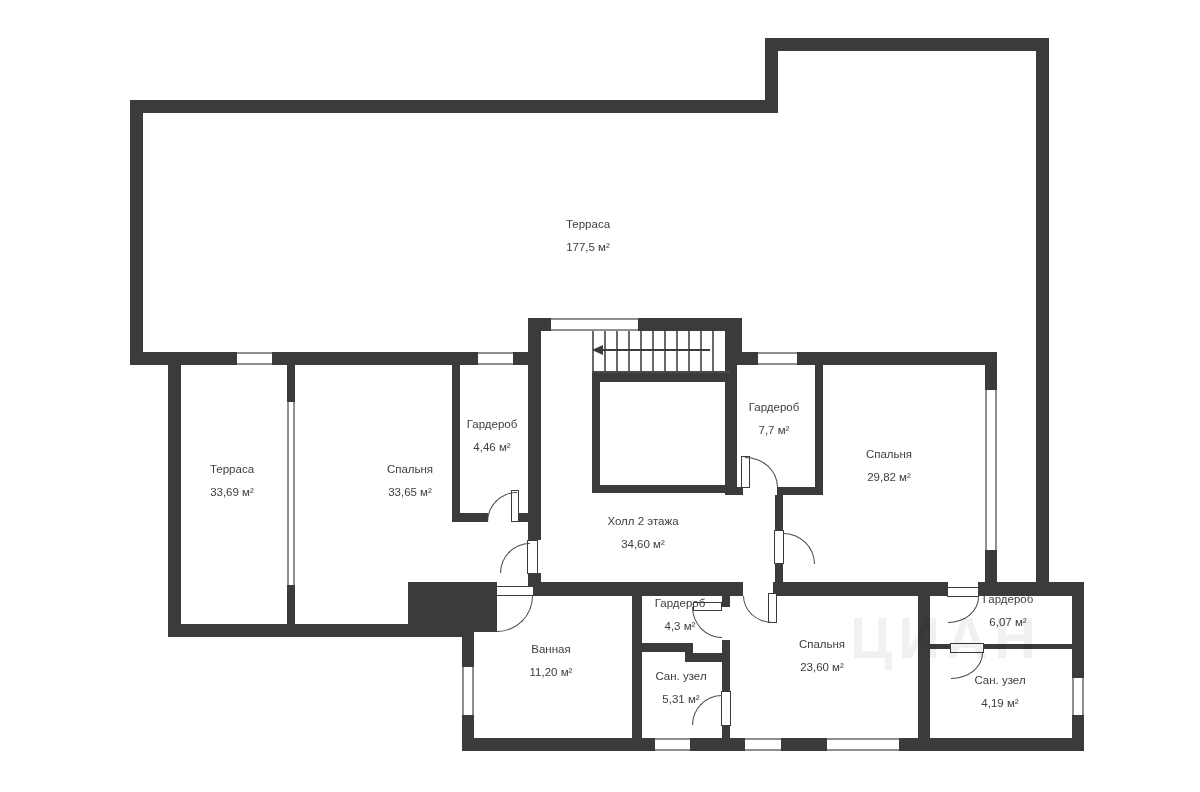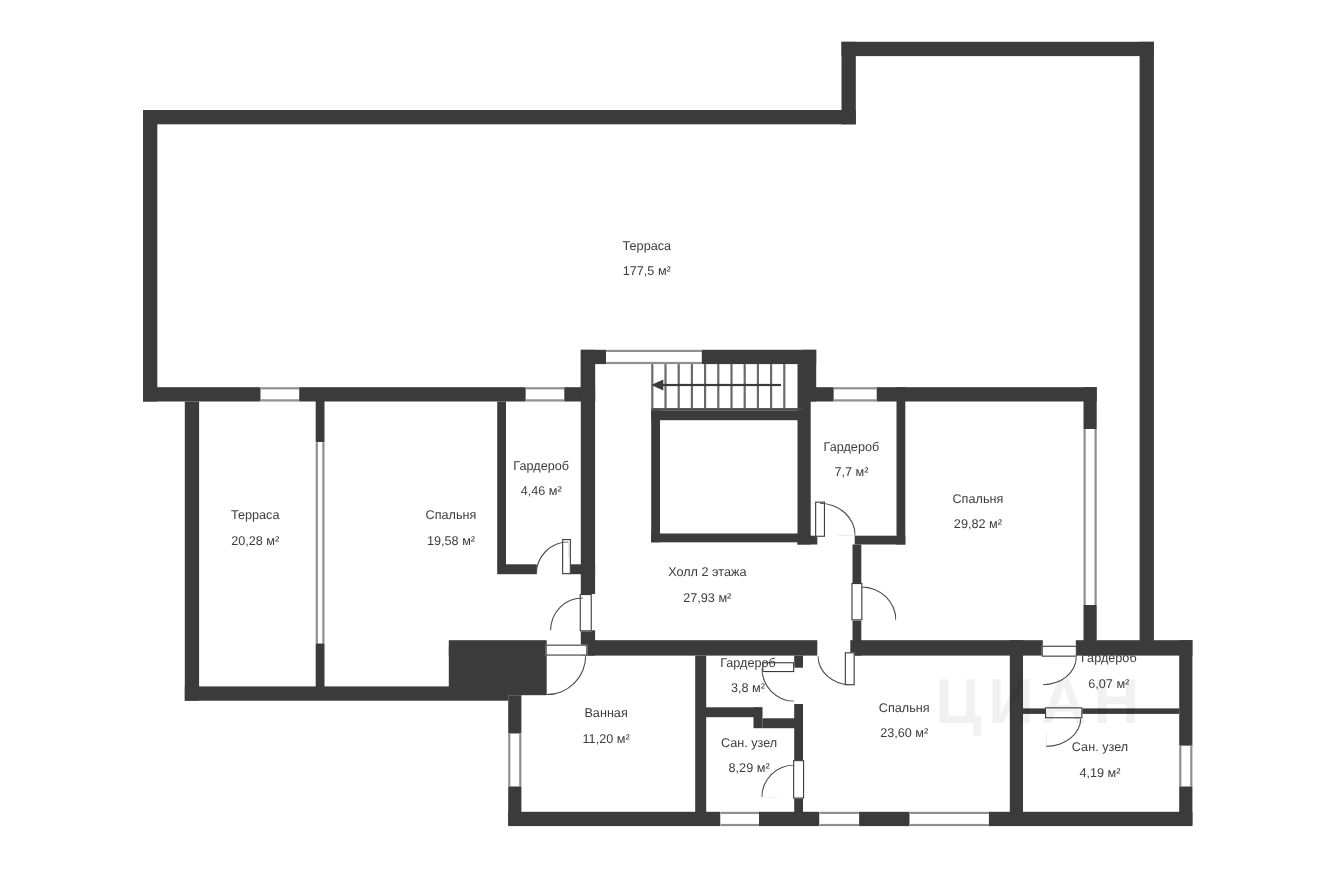--- a/index.html
+++ b/index.html
@@ -141,53 +141,53 @@
   <div class="arc" style="left:951px;top:653px;width:32px;height:26px;border-bottom-width:1.5px;border-right-width:1.5px;border-bottom-right-radius:100%;"></div>
 
   <div class="wm" style="left:850px;top:604px;">ЦИАН</div>
 
   <div class="label" style="left:588px;top:236px;">
     <div class="rname">Терраса</div>
     <div class="rarea">177,5 м²</div>
   </div>
   <div class="label" style="left:232px;top:481px;">
     <div class="rname">Терраса</div>
-    <div class="rarea">20,28 м²</div>
+    <div class="rarea">33,69 м²</div>
   </div>
   <div class="label" style="left:410px;top:481px;">
     <div class="rname">Спальня</div>
-    <div class="rarea">19,58 м²</div>
+    <div class="rarea">33,65 м²</div>
   </div>
   <div class="label" style="left:492px;top:436px;">
     <div class="rname">Гардероб</div>
     <div class="rarea">4,46 м²</div>
   </div>
   <div class="label" style="left:643px;top:533px;">
     <div class="rname">Холл 2 этажа</div>
-    <div class="rarea">27,93 м²</div>
+    <div class="rarea">34,60 м²</div>
   </div>
   <div class="label" style="left:774px;top:419px;">
     <div class="rname">Гардероб</div>
     <div class="rarea">7,7 м²</div>
   </div>
   <div class="label" style="left:889px;top:466px;">
     <div class="rname">Спальня</div>
     <div class="rarea">29,82 м²</div>
   </div>
   <div class="label" style="left:551px;top:661px;">
     <div class="rname">Ванная</div>
     <div class="rarea">11,20 м²</div>
   </div>
   <div class="label" style="left:680px;top:615px;">
     <div class="rname">Гардероб</div>
-    <div class="rarea">3,8 м²</div>
+    <div class="rarea">4,3 м²</div>
   </div>
   <div class="label" style="left:681px;top:688px;">
     <div class="rname">Сан. узел</div>
-    <div class="rarea">8,29 м²</div>
+    <div class="rarea">5,31 м²</div>
   </div>
   <div class="label" style="left:822px;top:656px;">
     <div class="rname">Спальня</div>
     <div class="rarea">23,60 м²</div>
   </div>
   <div class="label" style="left:1008px;top:611px;">
     <div class="rname">Гардероб</div>
     <div class="rarea">6,07 м²</div>
   </div>
   <div class="label" style="left:1000px;top:692px;">

